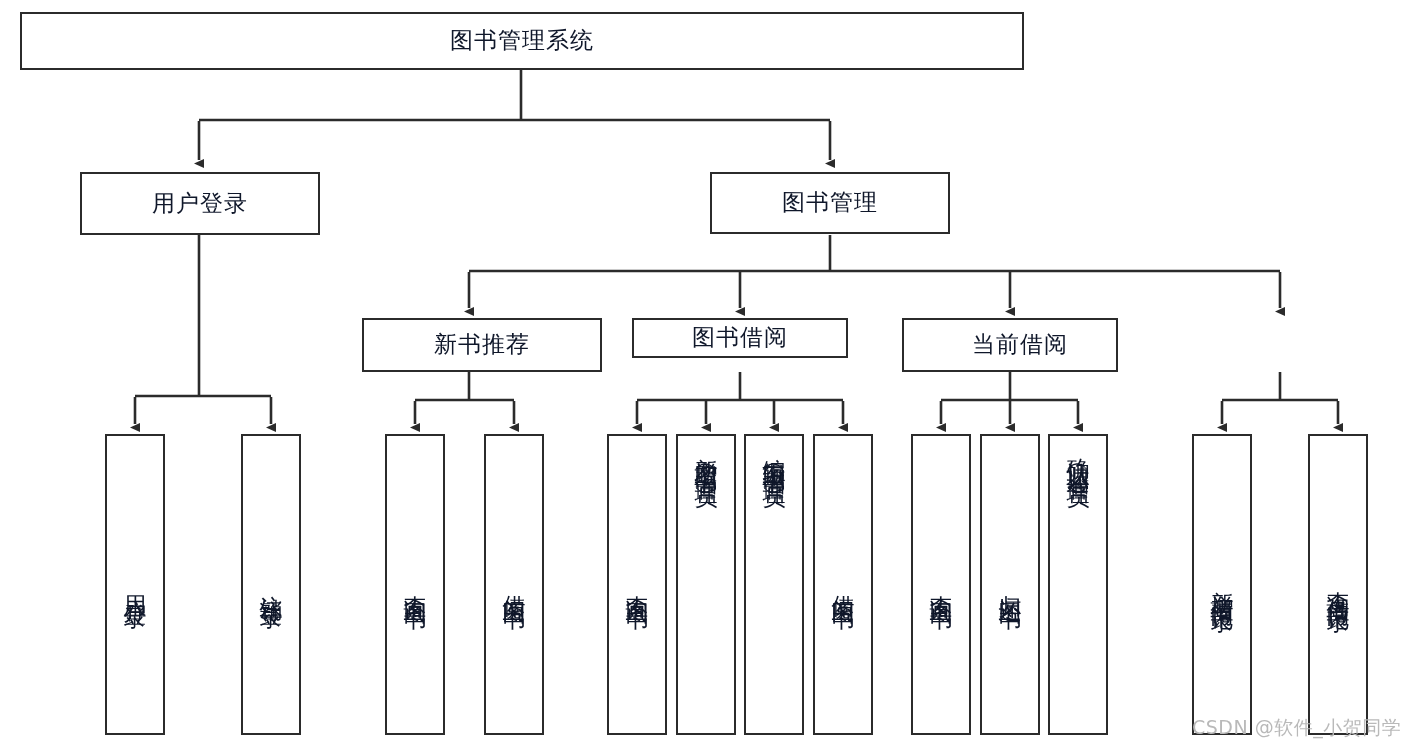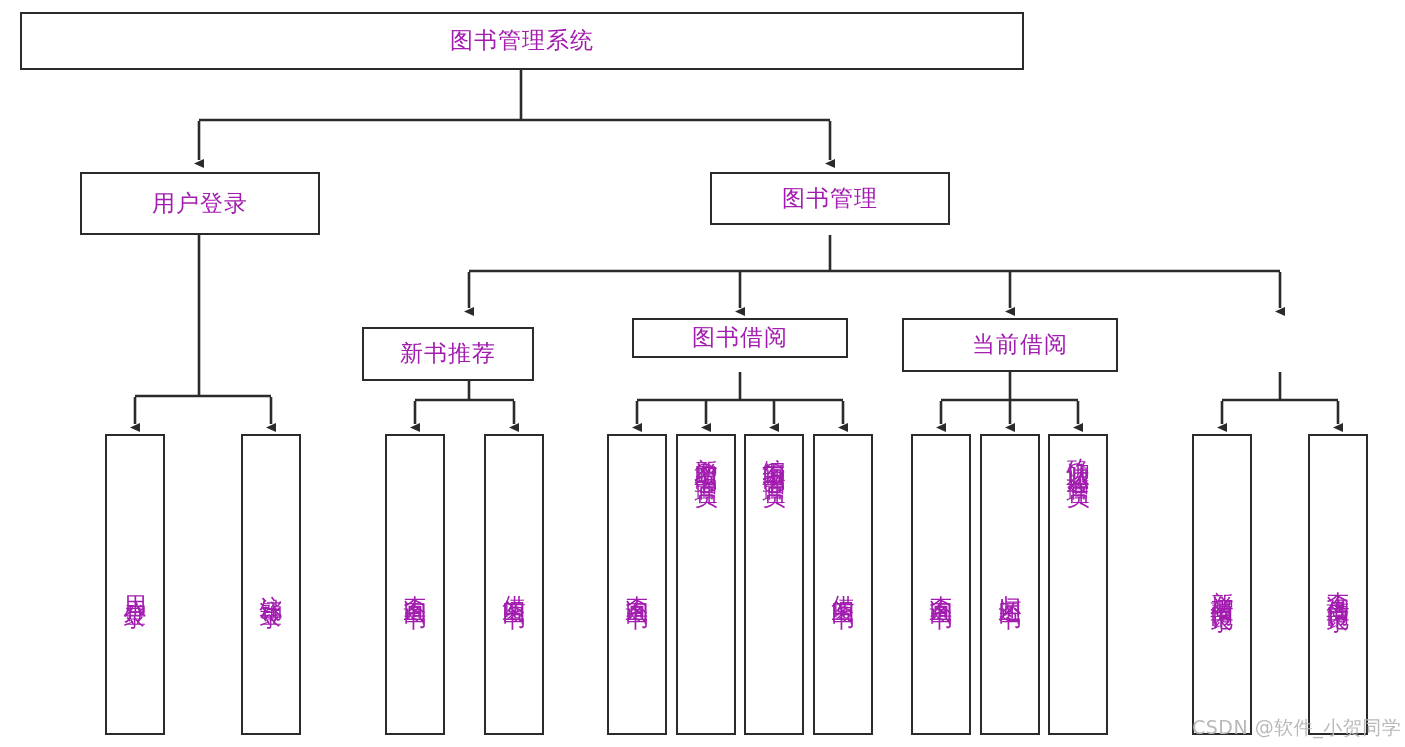--- a/index.html
+++ b/index.html
@@ -26,21 +26,21 @@
     height: 747px;
   }
   .node {
     position: absolute;
     box-sizing: border-box;
     border: 2px solid #2b2b2b;
     background: #ffffff;
     display: flex;
     align-items: center;
     justify-content: center;
-    color: #a21caf;
+    color: #0f172a;
     font-family: "DejaVu Sans", "Liberation Sans", sans-serif;
   }
   .node-h {
     font-size: 23px;
     line-height: 1.1;
     letter-spacing: 1px;
     white-space: nowrap;
   }
   .node-v {
     align-items: flex-start;
@@ -128,25 +128,25 @@
     </g>
   </svg>
 
   <div class="node node-h" style="left:20px; top:12px; width:1004px; height:58px;">
     <span>图书管理系统</span>
   </div>
 
   <div class="node node-h" style="left:80px; top:172px; width:240px; height:63px;">
     <span>用户登录</span>
   </div>
-  <div class="node node-h" style="left:710px; top:172px; width:240px; height:53px;">
+  <div class="node node-h" style="left:710px; top:172px; width:240px; height:62px;">
     <span>图书管理</span>
   </div>
 
-  <div class="node node-h" style="left:362px; top:327px; width:172px; height:54px;font-family:Liberation Serif, serif;">
+  <div class="node node-h" style="left:362px; top:318px; width:240px; height:54px;font-family:Liberation Serif, serif;">
     <span>新书推荐</span>
   </div>
   <div class="node node-h" style="left:632px; top:318px; width:216px; height:40px;text-align:right;">
     <span>图书借阅</span>
   </div>
   <div class="node node-h" style="left:902px; top:318px; width:216px; height:54px;padding-left:20px;">
     <span>当前借阅</span>
   </div>
 
   <div class="node node-v center-v" style="left:105px; top:434px; width:60px; height:301px;">

